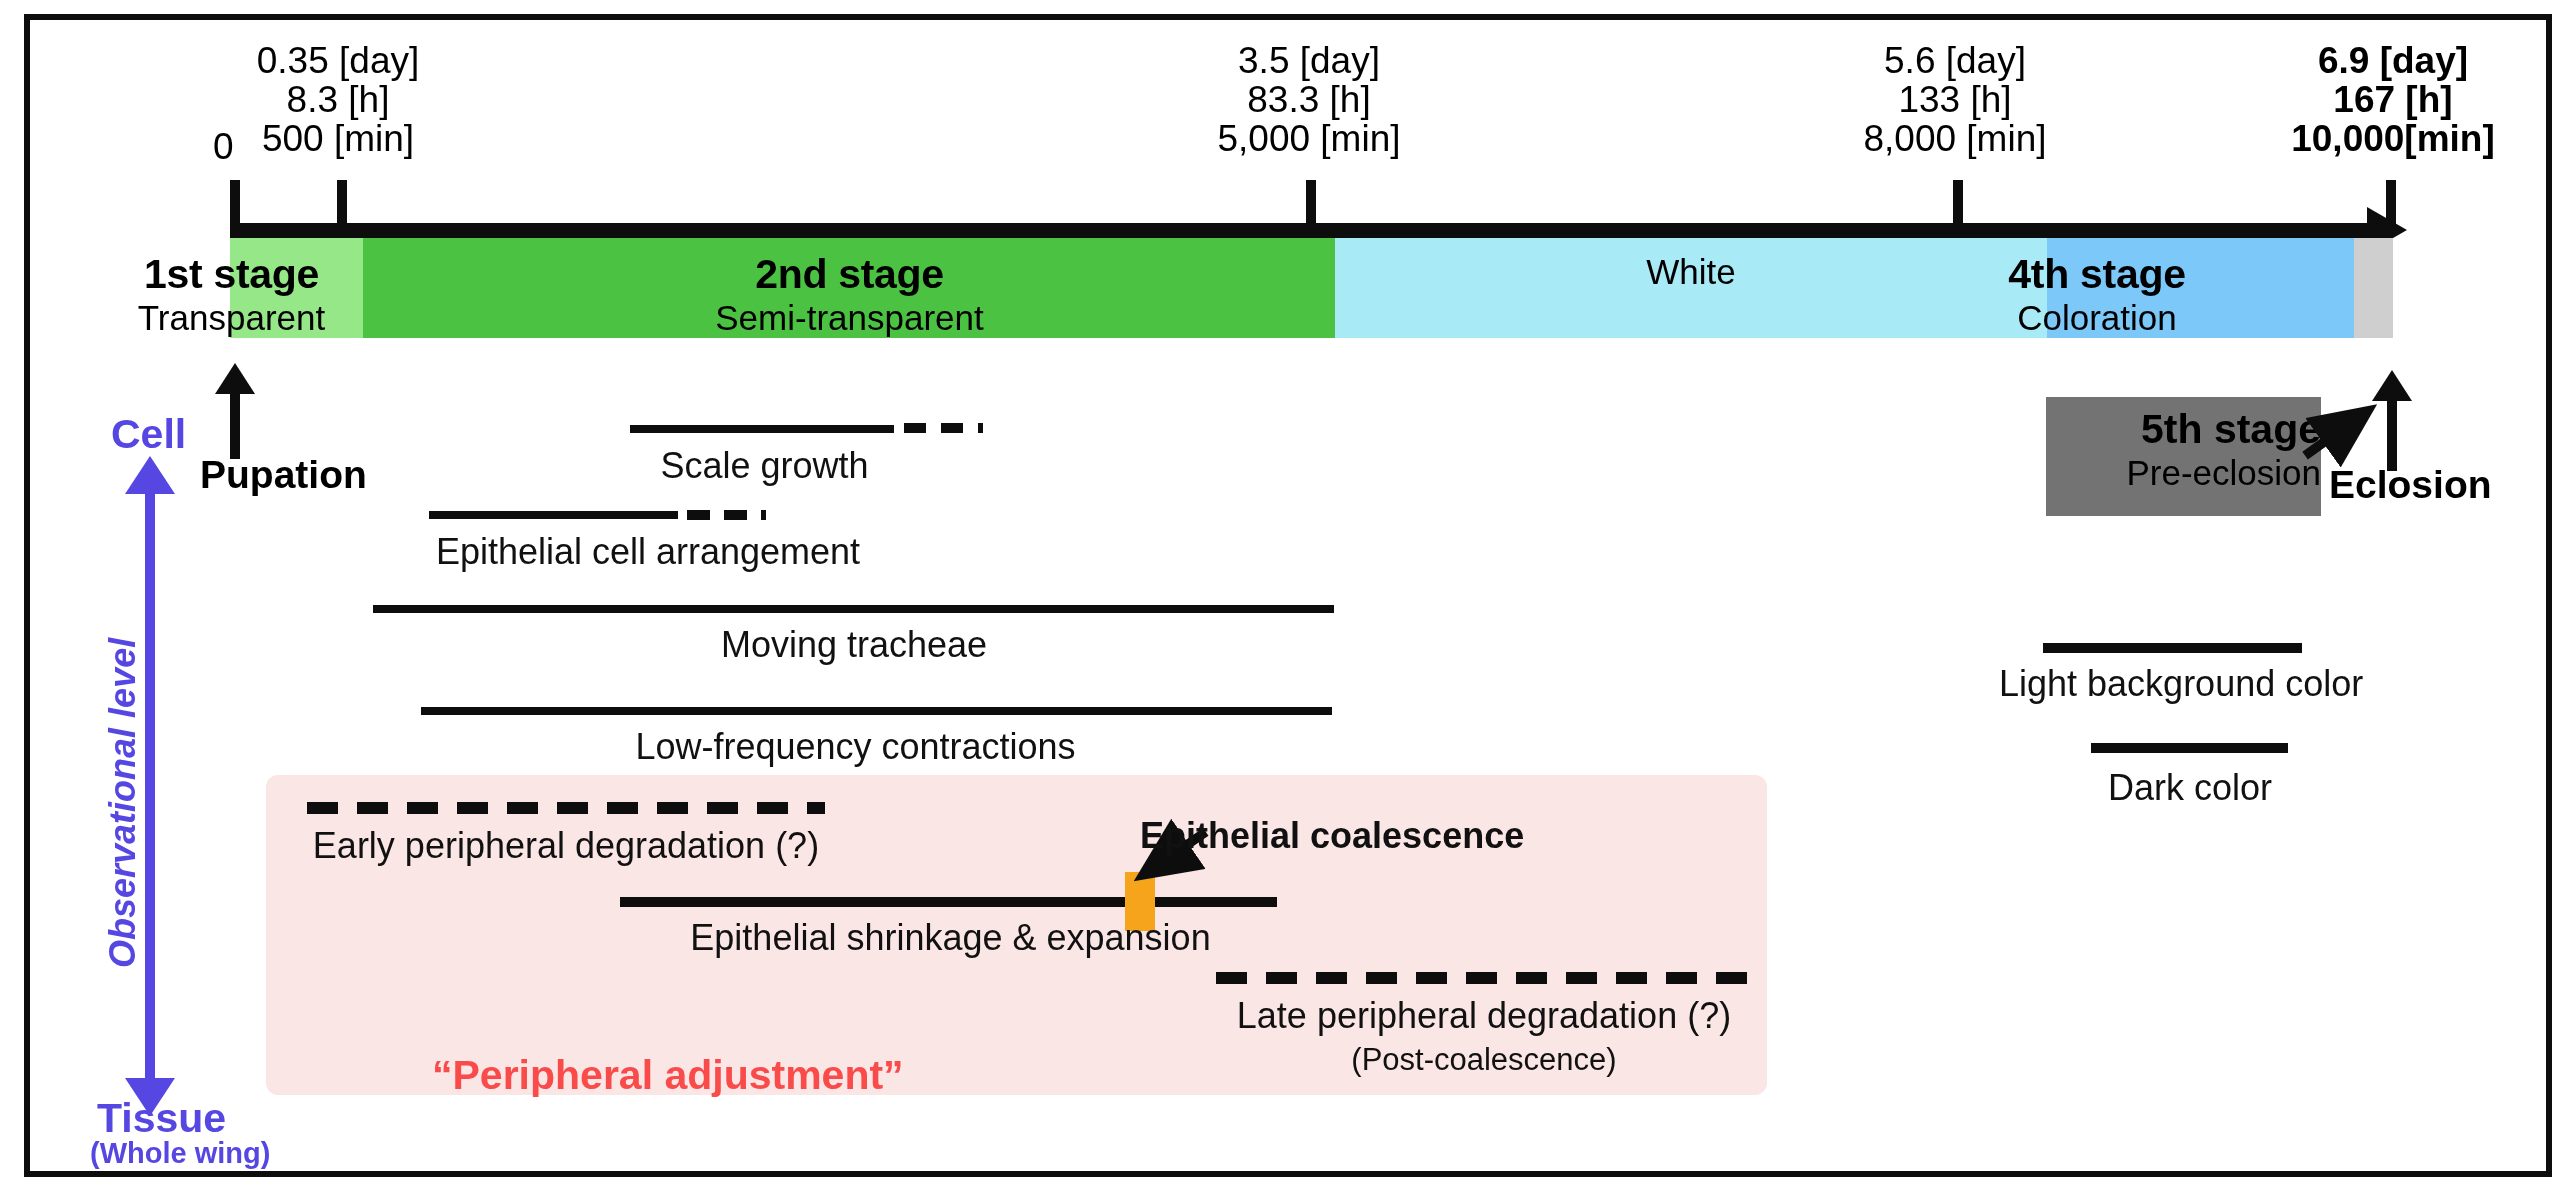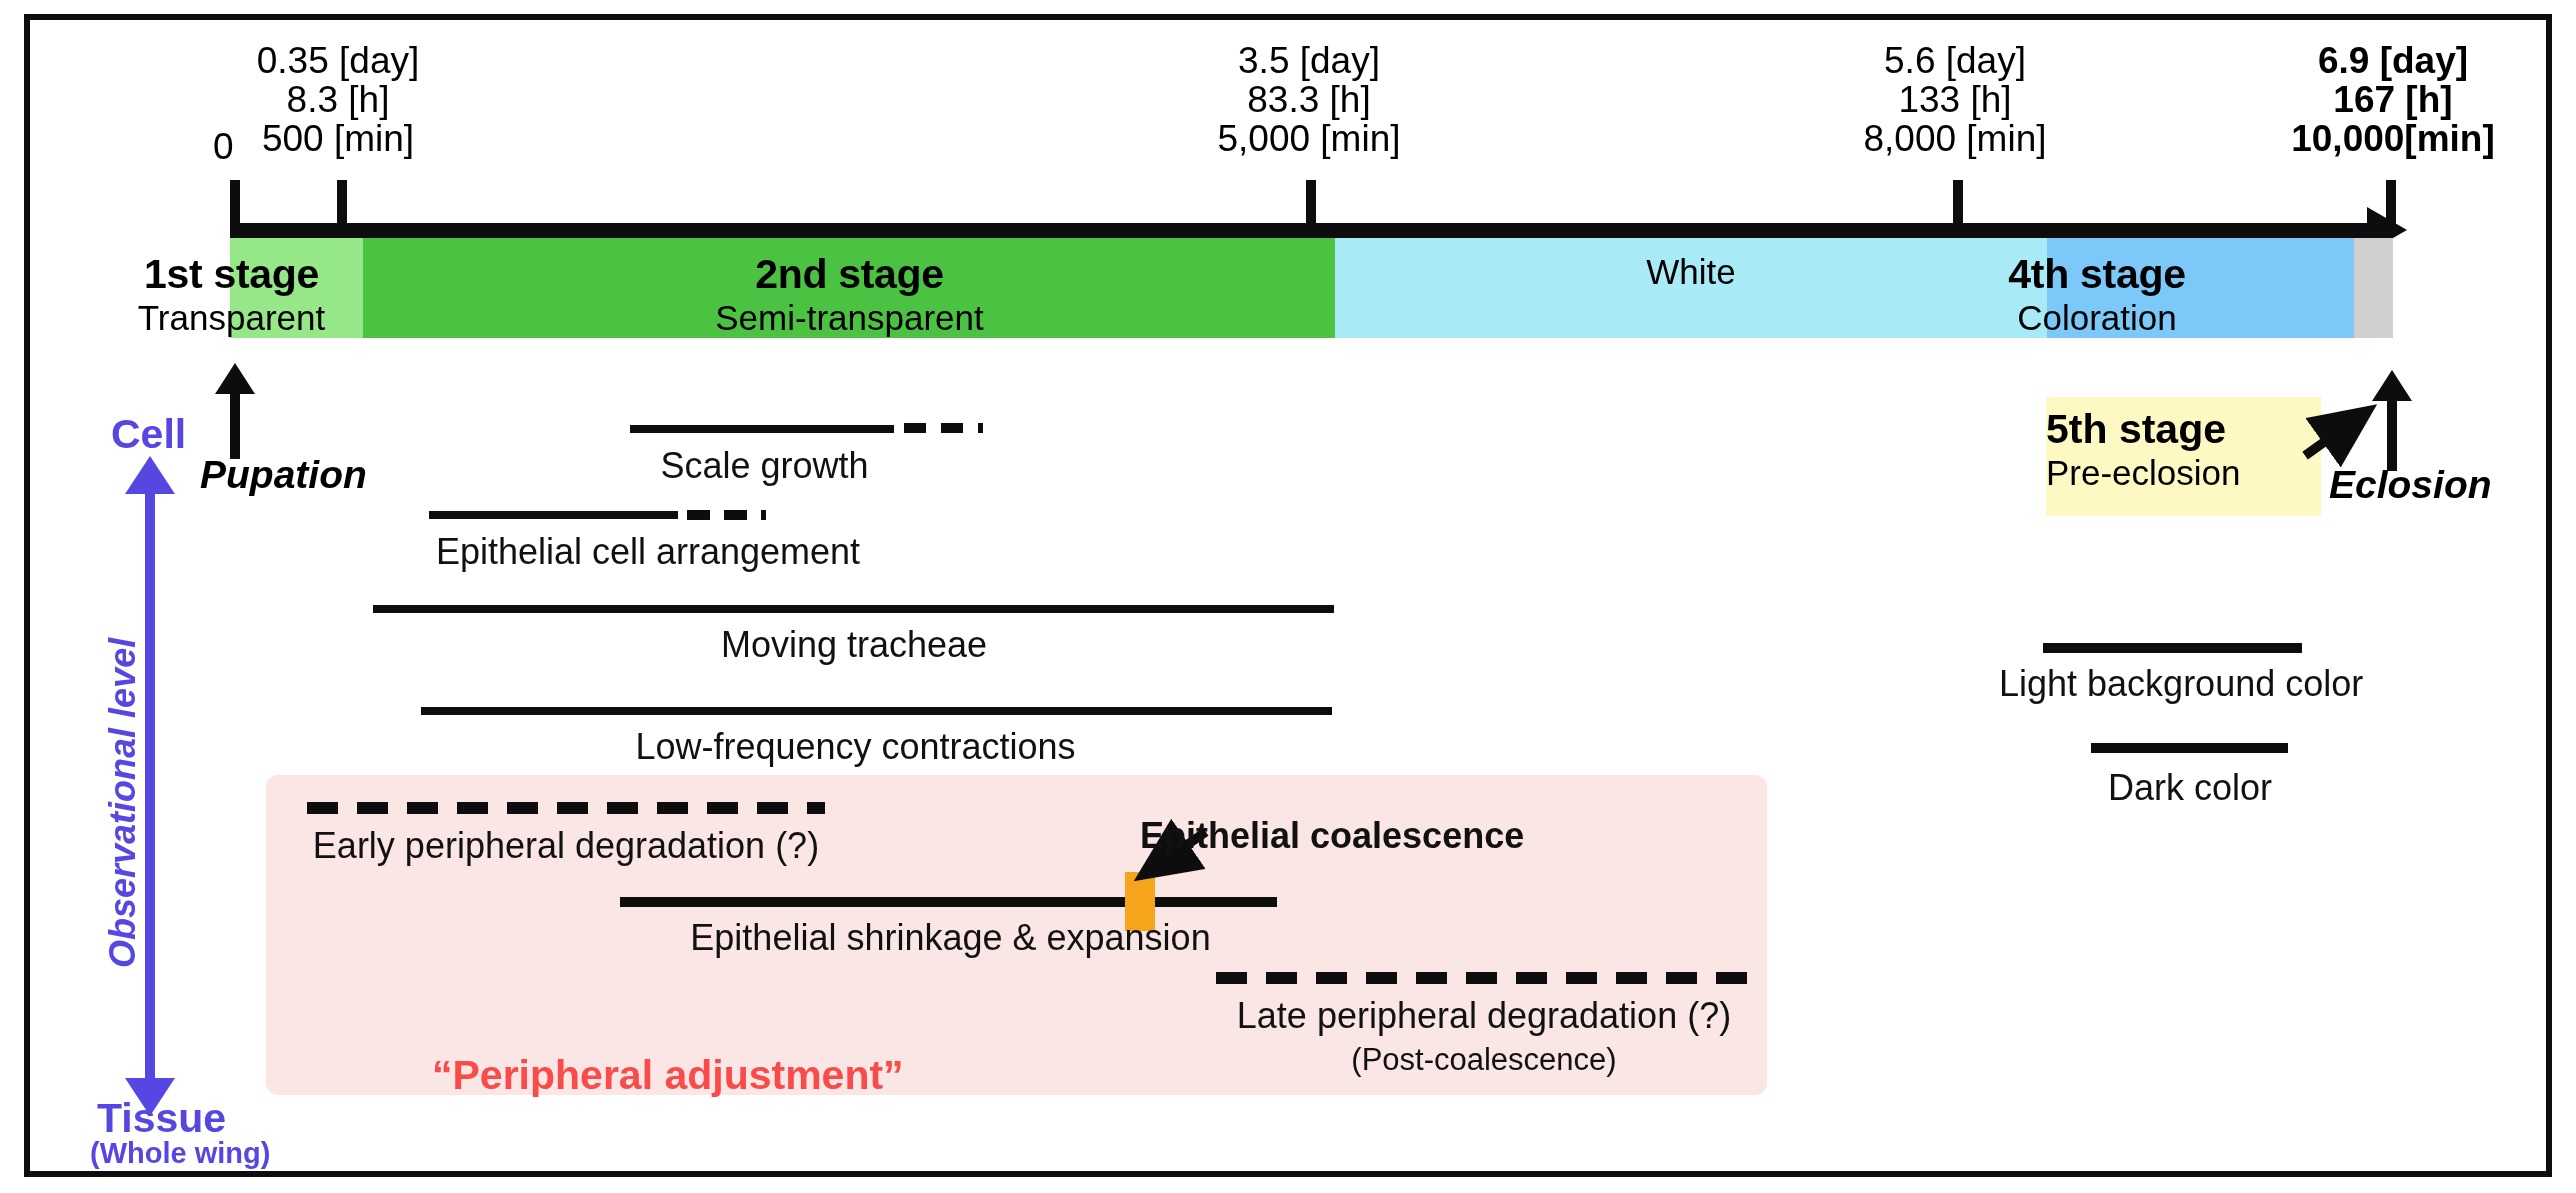--- a/index.html
+++ b/index.html
@@ -24,21 +24,21 @@
              border-top:23px solid transparent;border-bottom:23px solid transparent;
              border-left:40px solid #0d0d0d;}
 
   
   .band{position:absolute;top:238px;height:100px;}
   .bandlabel{position:absolute;text-align:center;line-height:1.12;white-space:nowrap;}
   .bandlabel .ttl{font-weight:bold;font-size:41px;color:#000;letter-spacing:-0.3px;}
   .bandlabel .sub{font-size:35px;color:#000;}
 
   
-  .stage5{position:absolute;background:#fef9c3;text-align:left;line-height:1.12;}
+  .stage5{position:absolute;background:#737373;text-align:right;line-height:1.12;}
   .stage5 .ttl{font-weight:bold;font-size:41px;color:#000;}
   .stage5 .sub{font-size:35px;color:#000;}
 
   
   .vaxis{position:absolute;background:#5647e2;width:9.5px;}
   .vtri{position:absolute;width:0;height:0;border-left:25px solid transparent;
         border-right:25px solid transparent;}
   .vtri.up{border-bottom:38px solid #5647e2;}
   .vtri.down{border-top:38px solid #5647e2;}
   .vlabel{position:absolute;color:#5647e2;font-weight:bold;white-space:nowrap;}
@@ -54,21 +54,21 @@
   
   .pinkbox{position:absolute;background:#fbe6e6;border-radius:12px;}
   .pinktitle{position:absolute;color:#fa4b4b;font-weight:bold;font-size:41px;white-space:nowrap;}
 
   .orangemark{position:absolute;background:#f6a41c;}
 
   
   .upArrowShaft{position:absolute;background:#0d0d0d;width:10.4px;}
   .upArrowHead{position:absolute;width:0;height:0;border-left:20px solid transparent;
                border-right:20px solid transparent;border-bottom:31px solid #0d0d0d;}
-  .annot{position:absolute;font-weight:bold;font-style:italic;font-size:39px;
+  .annot{position:absolute;font-weight:bold;font-size:39px;
          color:#000;white-space:nowrap;}
   svg.arrowsvg{position:absolute;overflow:visible;}
 </style>
 </head>
 <body>
 
 <div id="root">
   <div class="frame"></div>
 
   <div class="zerolabel" style="left:213px;top:126px;">0</div>

